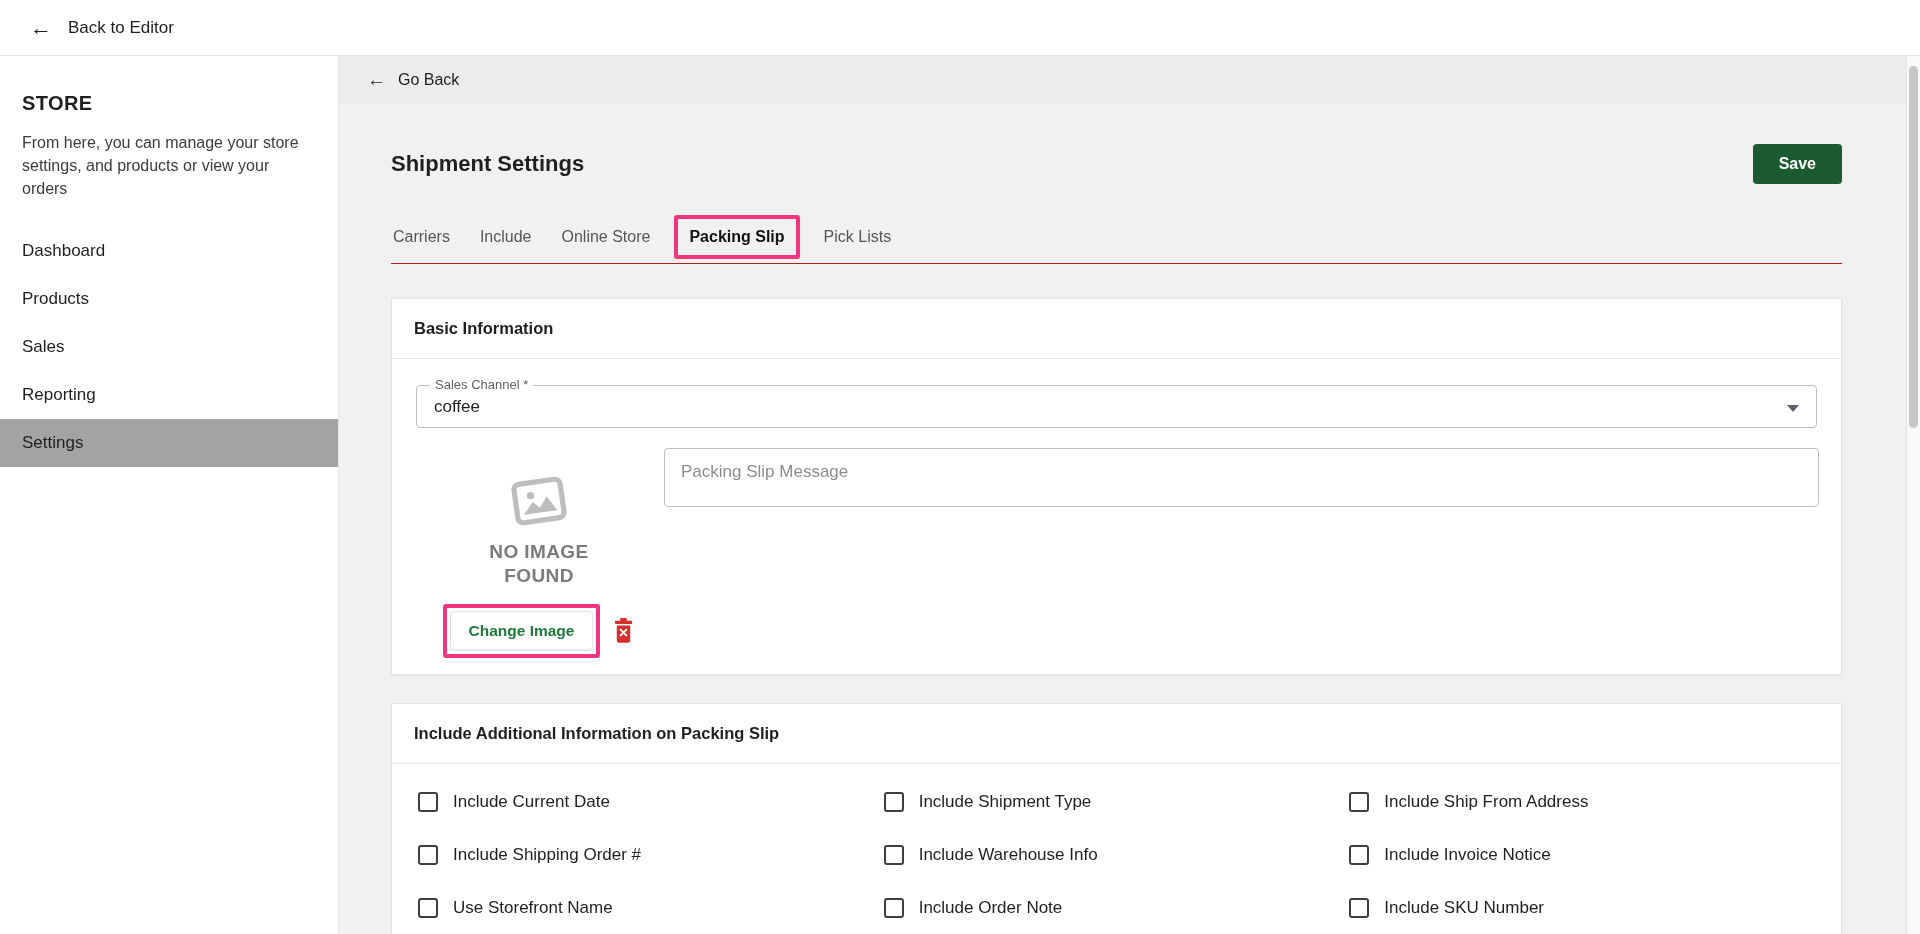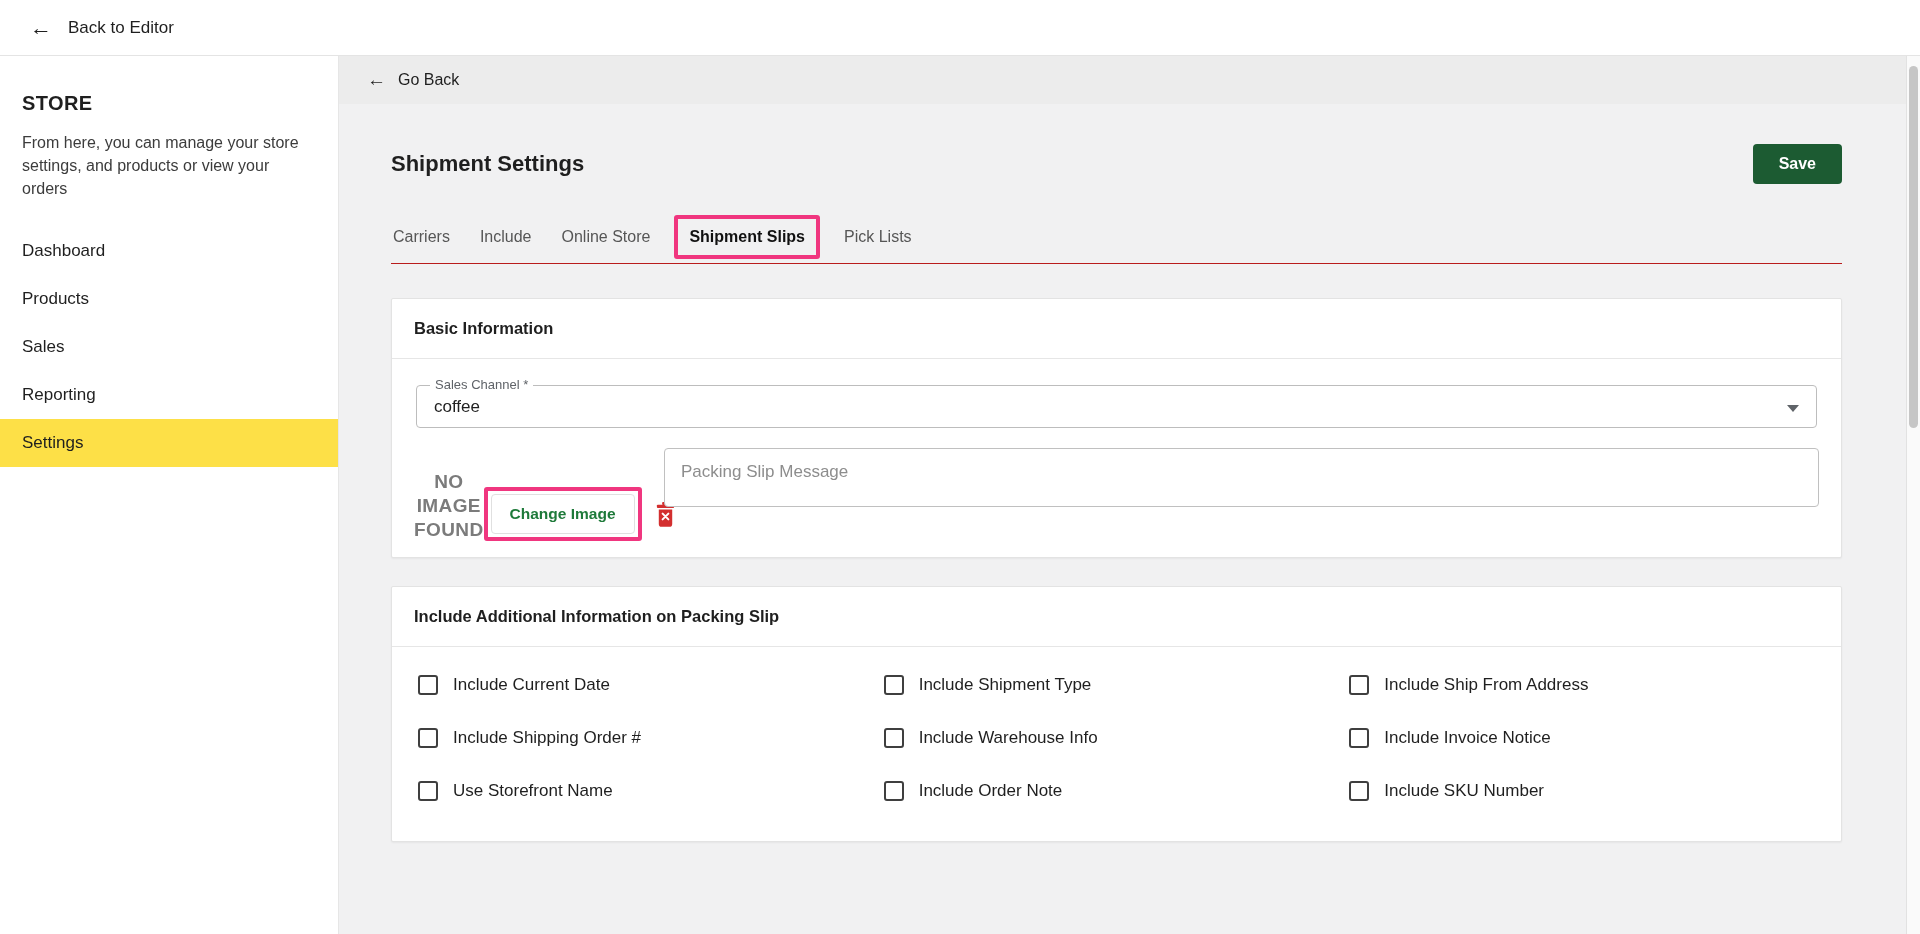--- a/index.html
+++ b/index.html
@@ -45,21 +45,21 @@
     font-size: 16px;
     line-height: 1.45;
     color: #3c3c3c;
     margin-bottom: 26px;
   }
   .nav-item {
     padding: 14px 22px;
     font-size: 17px;
     cursor: pointer;
   }
-  .nav-item.active { background: #fde047; }
+  .nav-item.active { background: #a3a3a3; }
 
   
   .main { flex: 1; background: #f1f1f2; position: relative; overflow: hidden; }
   .goback {
     height: 48px;
     background: #ececec;
     display: flex;
     align-items: center;
     padding: 0 28px;
     font-size: 16px;
@@ -155,22 +155,22 @@
     border-right: 6px solid transparent;
     border-top: 7px solid #5f6368;
   }
 
   
   .media-row { display: flex; margin-top: 20px; align-items: flex-start; }
   .image-block {
     width: 250px;
     flex-shrink: 0;
     display: flex;
-    flex-direction: row;
-    align-items: flex-end;
+    flex-direction: column;
+    align-items: center;
     padding-top: 22px;
   }
   .noimg-icon { transform: rotate(-8deg); margin-bottom: 8px; }
   .noimg-text {
     font-size: 19px;
     font-weight: 700;
     color: #7b7b7b;
     letter-spacing: 0.4px;
     text-align: center;
     width: 130px;
@@ -274,21 +274,21 @@
       <div class="page-head">
         <div class="page-title">Shipment Settings</div>
         <button class="save-btn">Save</button>
       </div>
 
       <div class="tabs">
         <span class="tab">Carriers</span>
         <span class="tab">Include</span>
         <span class="tab">Online Store</span>
         <span class="annotate tab-annotate">
-          <span class="tab active">Shipment Slips</span>
+          <span class="tab active">Packing Slip</span>
         </span>
         <span class="tab">Pick Lists</span>
       </div>
 
       <div class="card">
         <div class="card-header">Basic Information</div>
         <div class="card-body">
 
           <div class="select-field">
             <span class="select-label">Sales Channel *</span>

